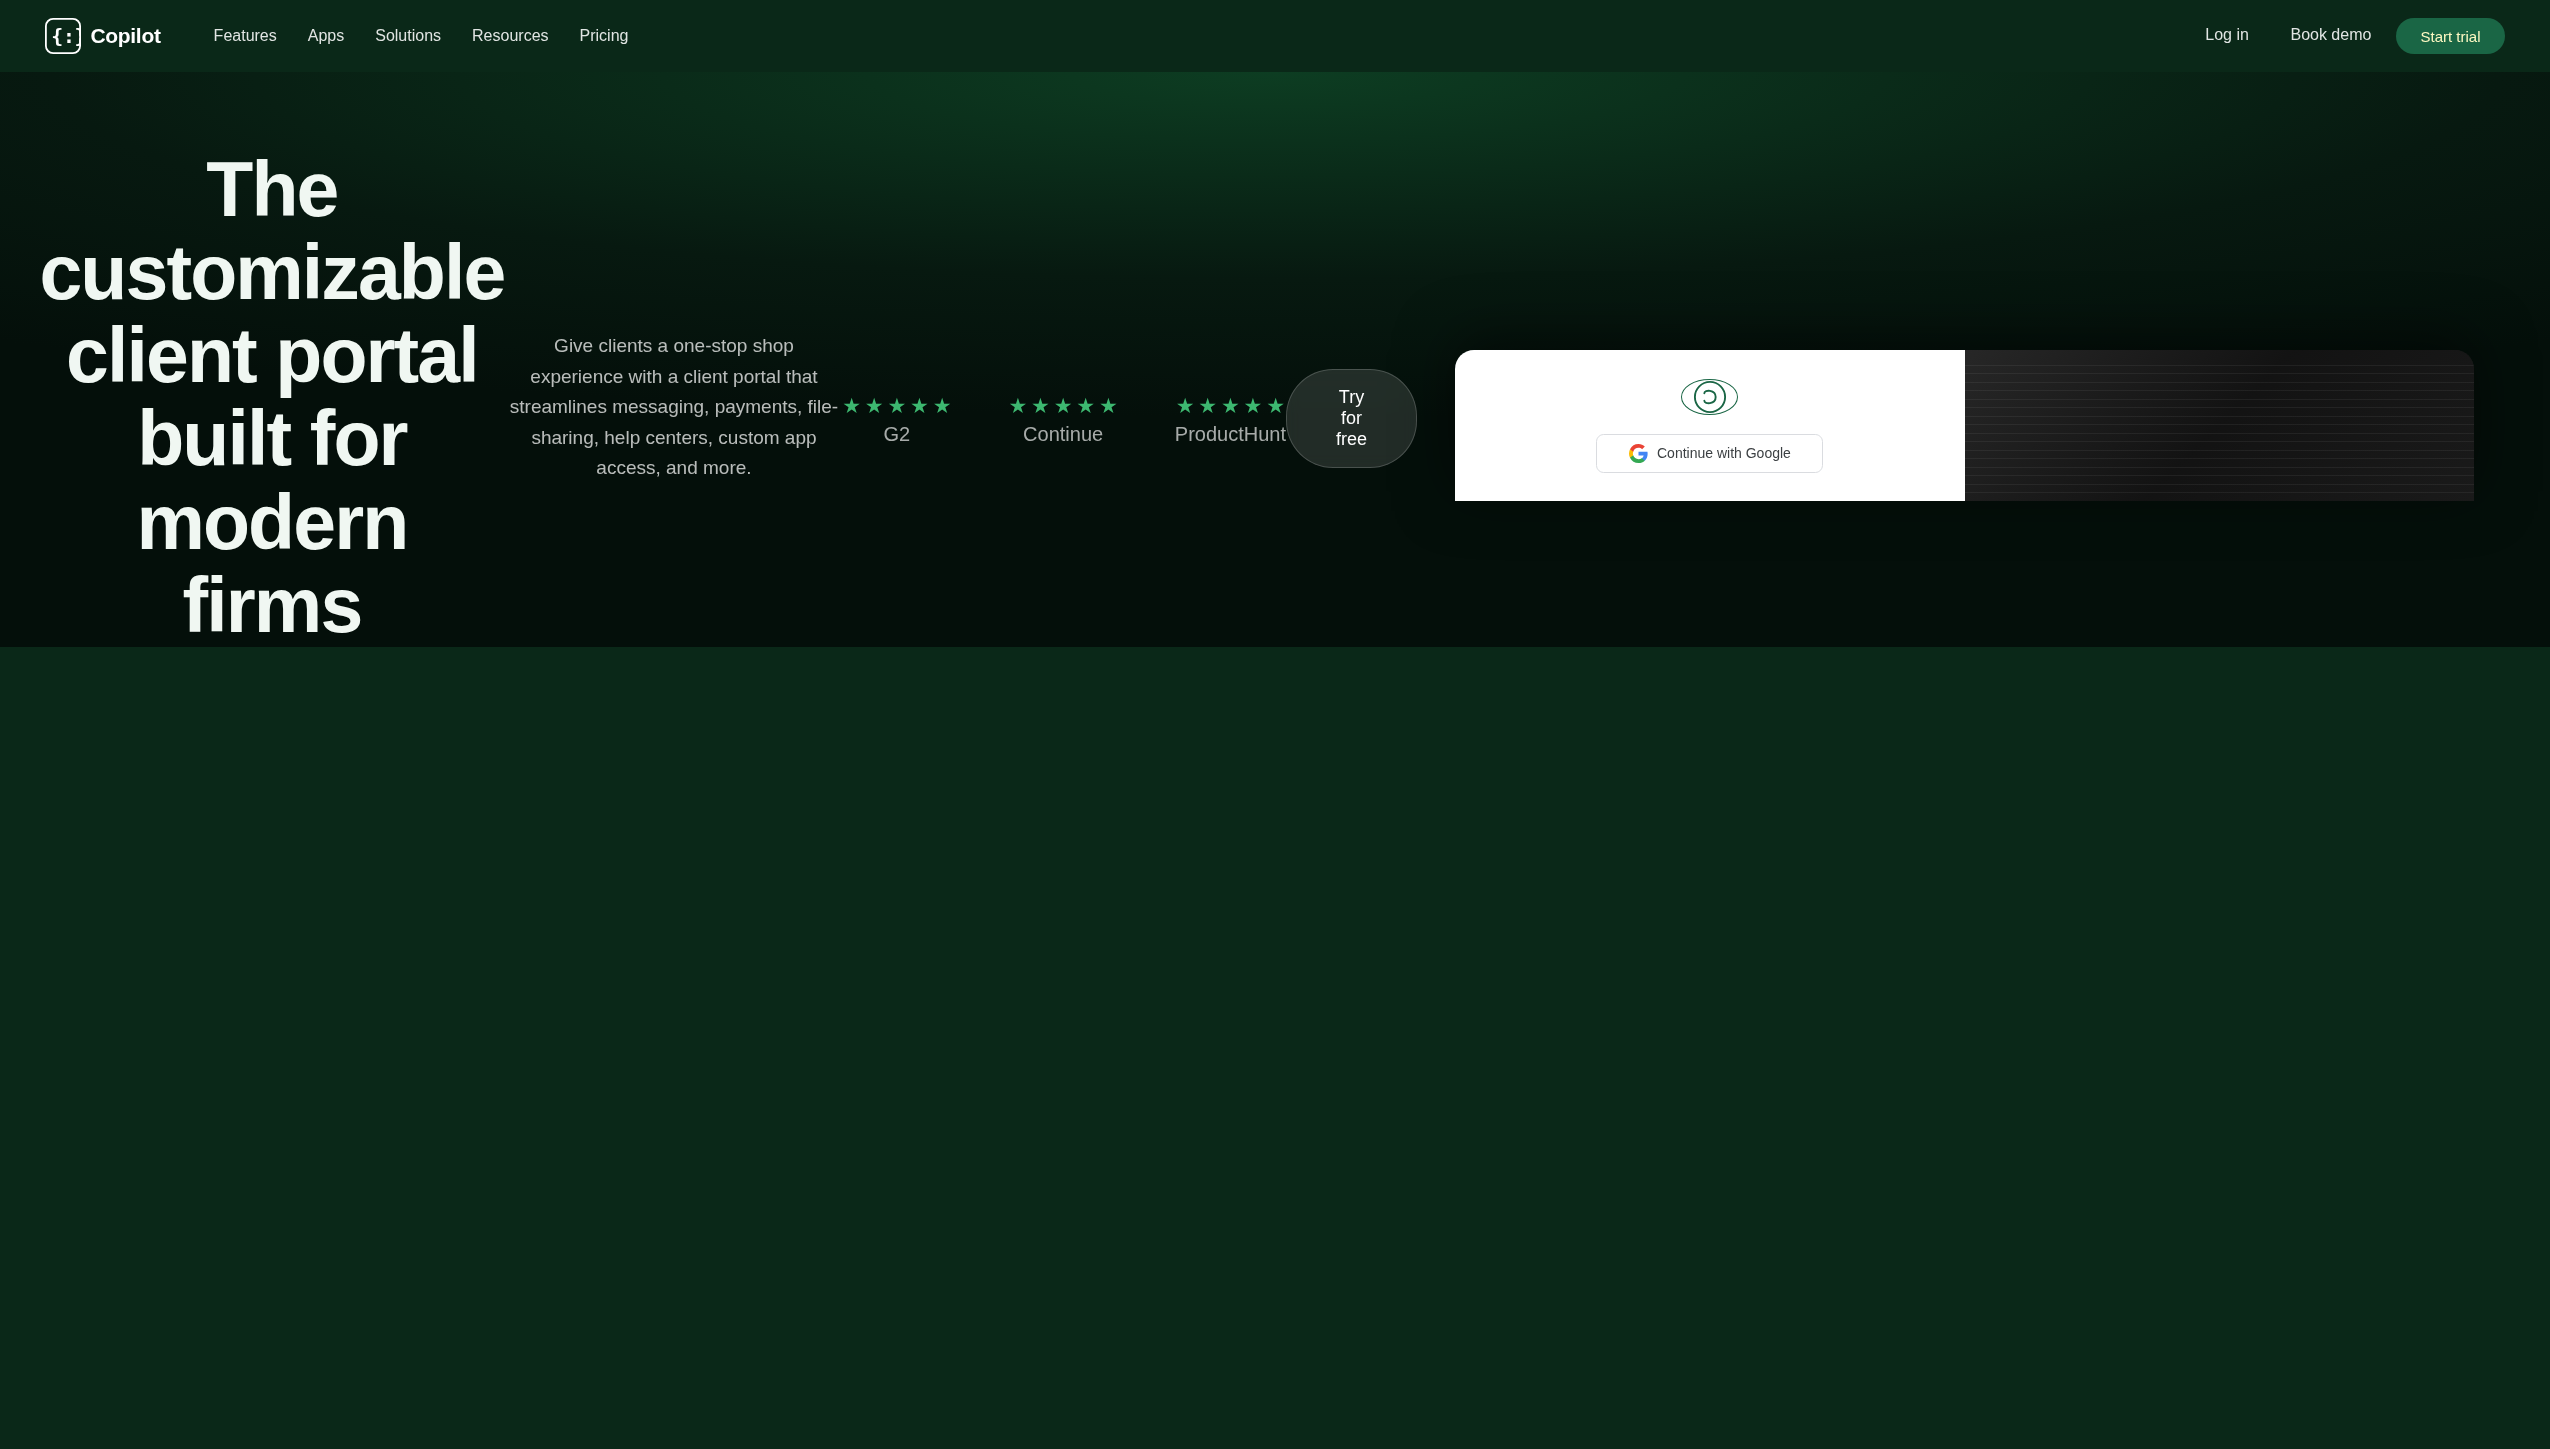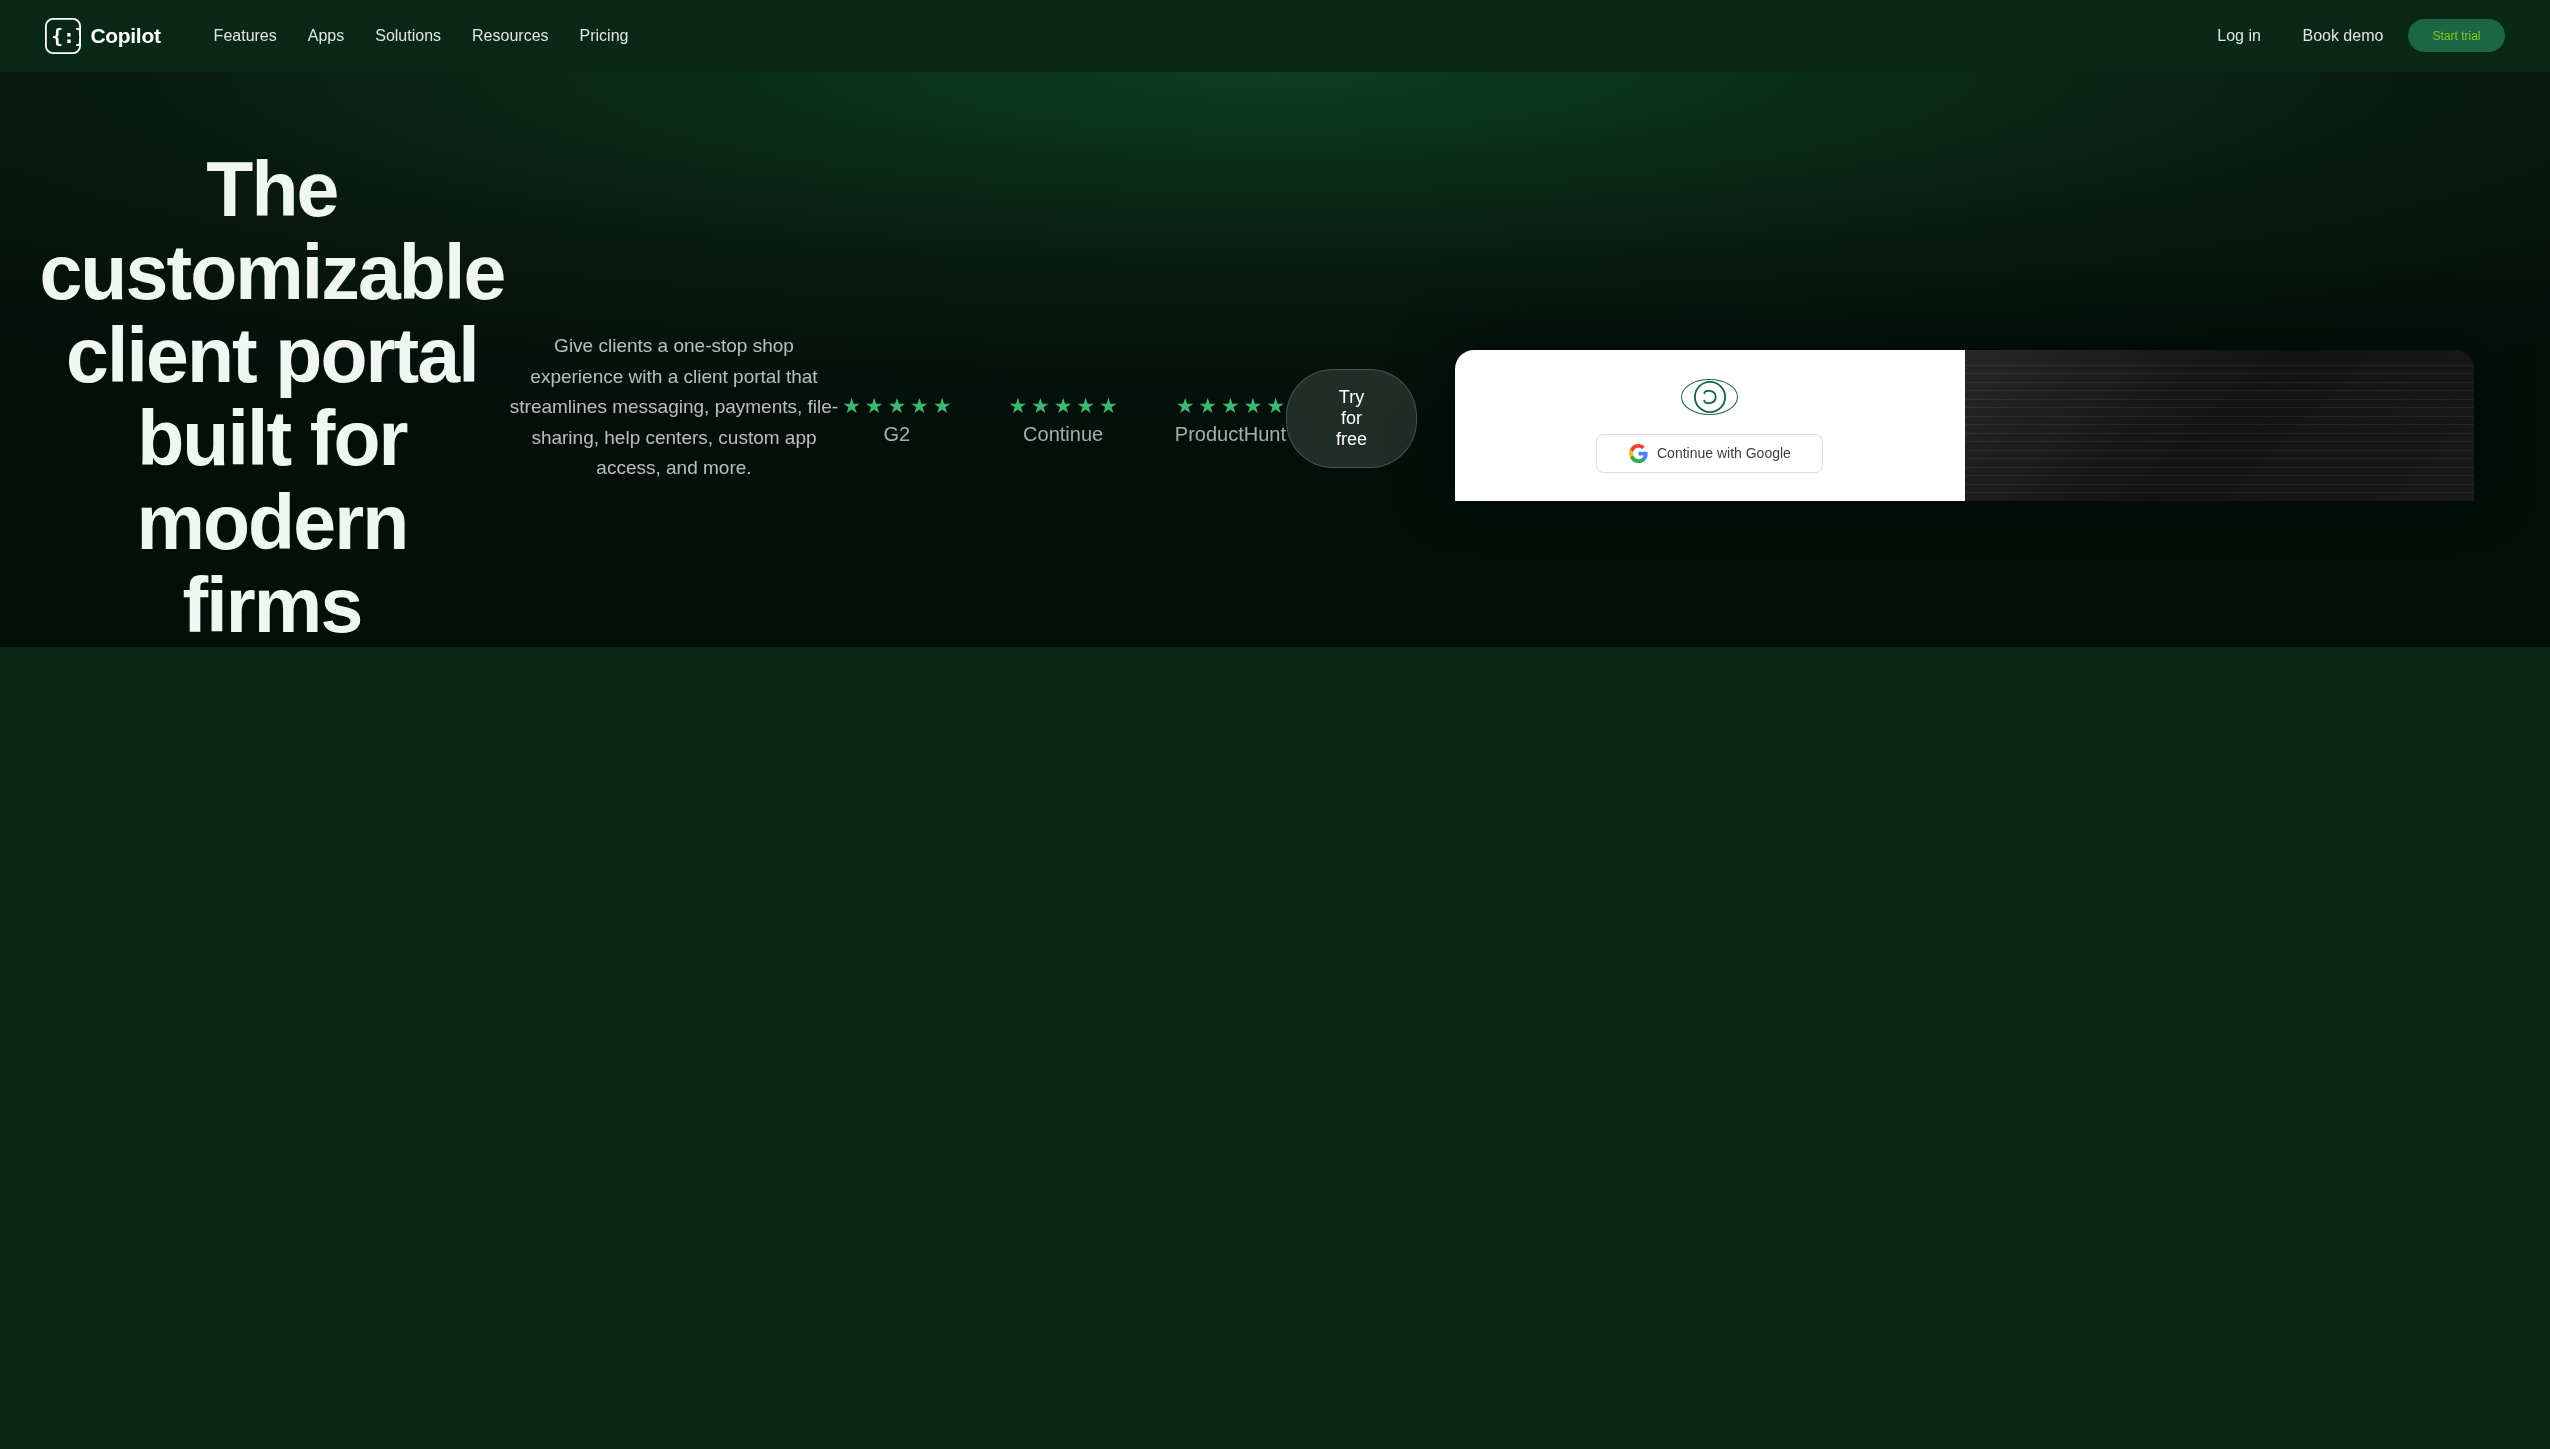--- a/index.html
+++ b/index.html
@@ -74,22 +74,22 @@
       padding: 7.6px 17px;
       border-radius: 7.6px;
       background: transparent;
       border: none;
       cursor: pointer;
       transition: background 0.15s;
     }
 
     .nav-btn-start {
       background: #1a6645;
-      color: #84cc16;
-      font-size: 12px;
+      color: #fef9c3;
+      font-size: 15px;
       font-weight: 500;
       padding: 9.4px 24.5px;
       border-radius: 47px;
       border: none;
       cursor: pointer;
       transition: background 0.15s;
     }
 
     
     .hero {

